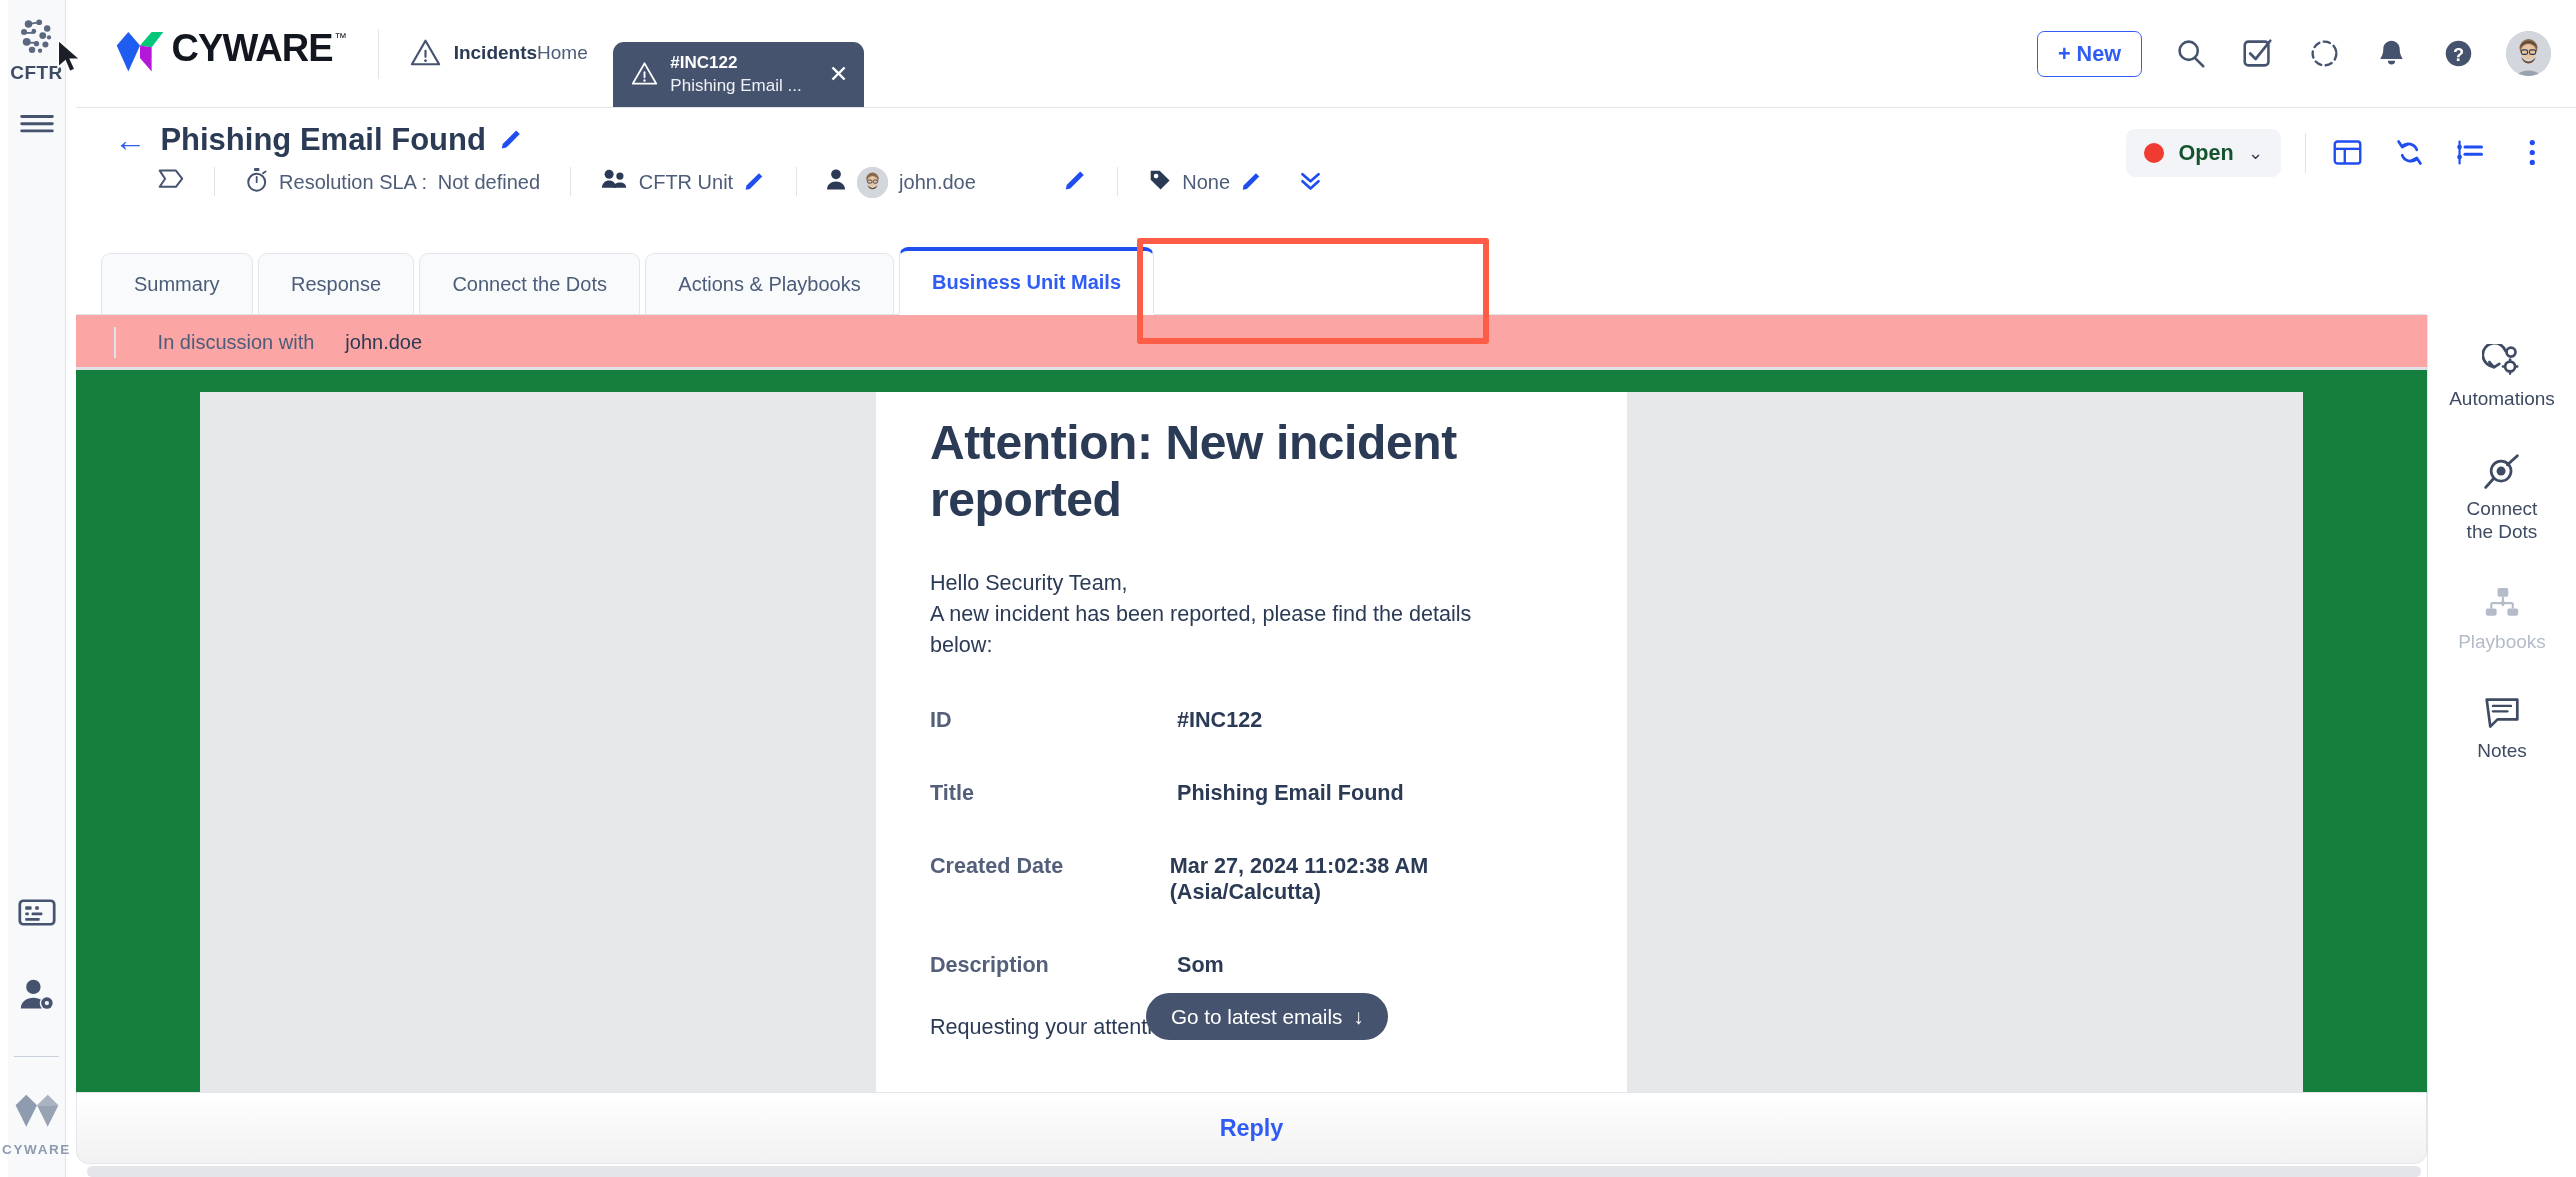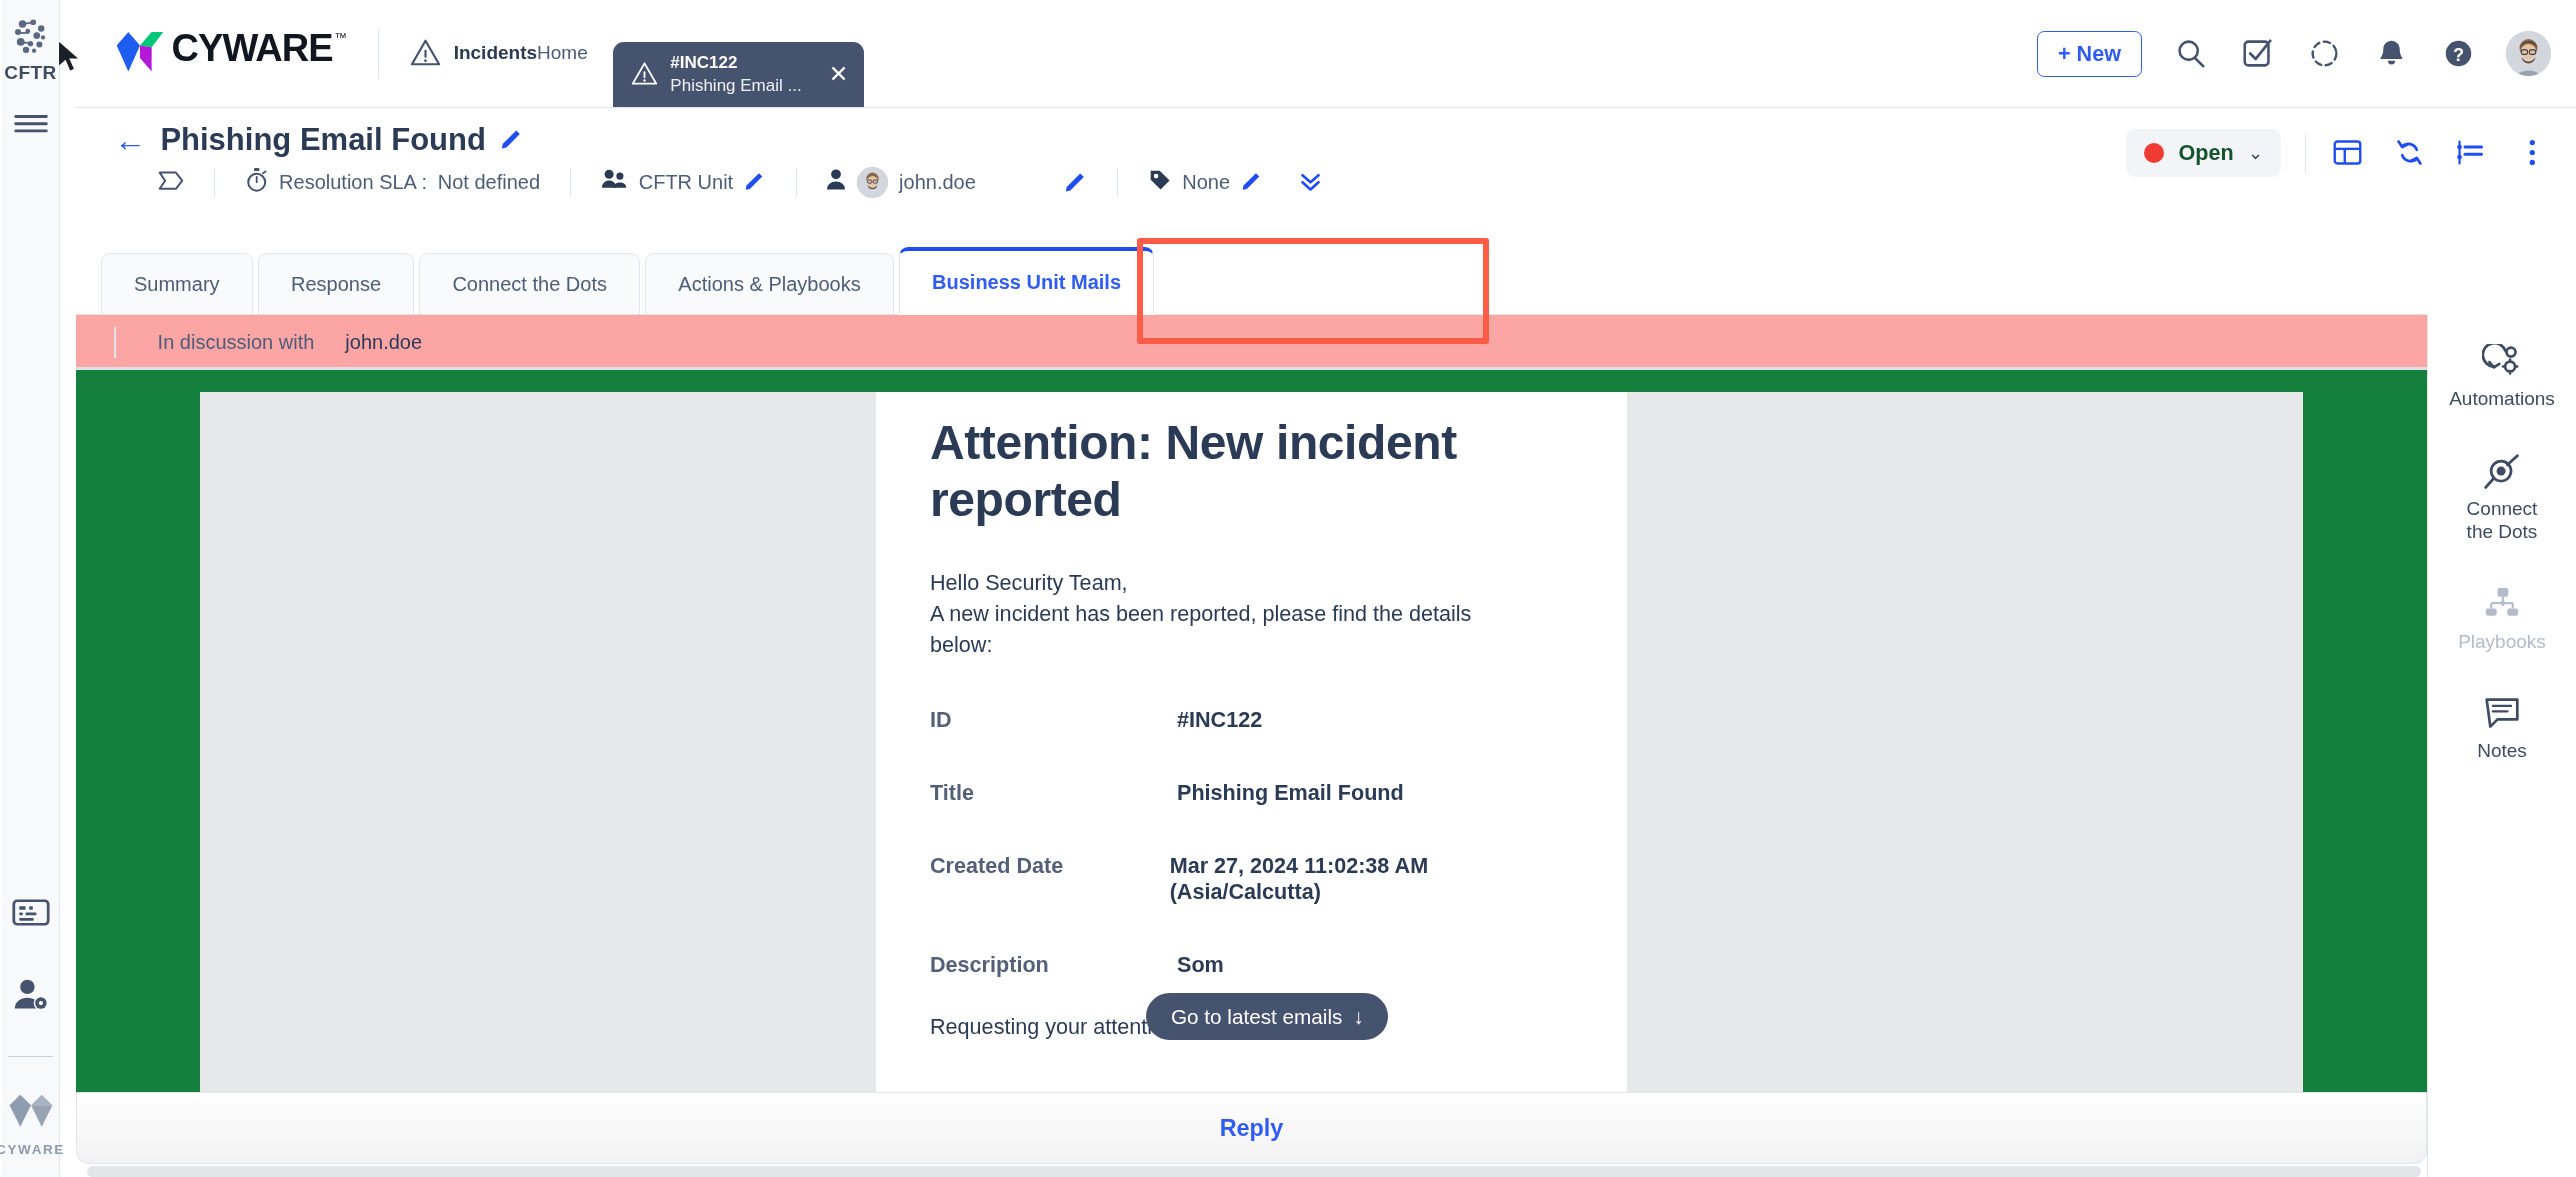--- a/index.html
+++ b/index.html
@@ -6,21 +6,21 @@
   html, body {
     width: 2576px; height: 1177px;
     font-family: "Liberation Sans", sans-serif;
     background: #ffffff;
     overflow: hidden;
   }
   #app { position: relative; width: 2576px; height: 1177px; background: #fff; }
 
   
   .left-rail {
-    position: absolute; left: 2px; top: 0; width: 58px; height: 1177px;
+    position: absolute; left: 8px; top: 0; width: 58px; height: 1177px;
     background: #f7f9fb; border-right: 0.9px solid #e2e6ec;
     display: flex; flex-direction: column; align-items: center;
   }
   .rail-logo-top { margin-top: 16px; display: flex; flex-direction: column; align-items: center; }
   .rail-logo-top .glyph { width: 41px; height: 41px; }
   .rail-logo-top .caption {
     font-size: 19px; font-weight: 700; color: #3e4b62; letter-spacing: 0.5px; margin-top: 4.5px;
   }
   .rail-hamburger { margin-top: 25px; width: 41px; height: 31px; display:flex; align-items:center; justify-content:center; }
   .rail-spacer { flex: 1; }
@@ -59,21 +59,21 @@
     display:flex; align-items:center; gap:1.8px;
   }
   .hicon { width: 38px; height: 38px; display: flex; align-items: center; justify-content: center; cursor: pointer; }
   .avatar { width: 45px; height: 45px; border-radius: 50%; overflow: hidden; background: #c3c8d0; }
 
   
   .page-head { position: absolute; left: 76px; top: 109px; right: 0; height: 115px; background: #fff; }
   .title-row { display: flex; align-items: center; padding: 12.6px 0 0 38px; gap: 14.4px; }
   .back-arrow { font-size: 32px; color: #2f5cf5; line-height: 1; cursor: pointer; }
   .page-title { font-size: 31px; font-weight: 700; color: #2b3a55; }
-  .meta-row { display: flex; align-items: center; padding-left: 81px; margin-top: 9px; gap: 10px; }
+  .meta-row { display: flex; padding-left: 81px; margin-top: 9px; gap: 10px; }
   .meta-row .mdiv { width: 0.9px; height: 29px; background: #dfe3ea; margin: 0 20px; }
   .meta-item { display: flex; align-items: center; gap: 10.8px; font-size: 20px; color: #4d5c78; }
   .meta-item .k { color: #4d5c78; }
   .meta-item .v { color: #4d5c78; }
   .meta-avatar { width: 31px; height: 31px; border-radius: 50%; overflow: hidden; background: #c3c8d0; }
   .pen { cursor: pointer; }
 
   .head-right { position: absolute; right: 25px; top: 20px; display: flex; align-items: center; gap: 23.4px; }
   .status-chip {
     background: #f2f4f7; border-radius: 9px; padding: 10.8px 18px;

